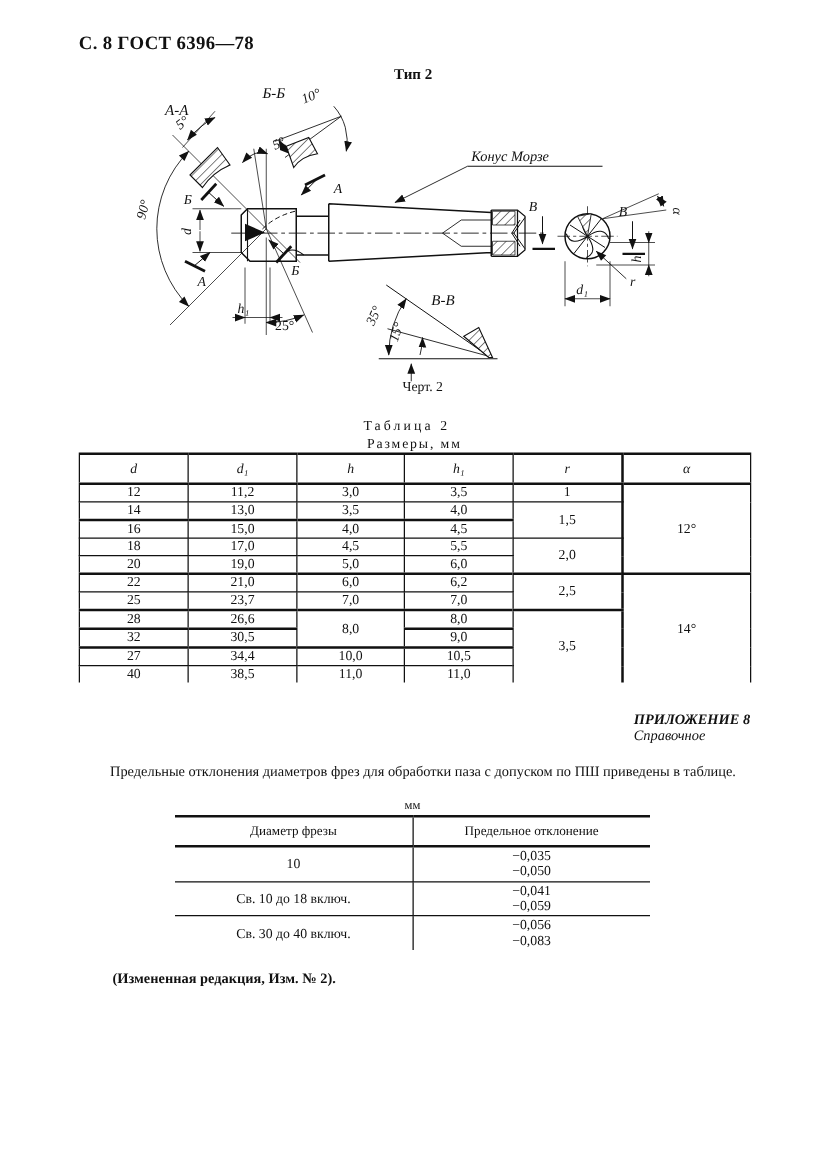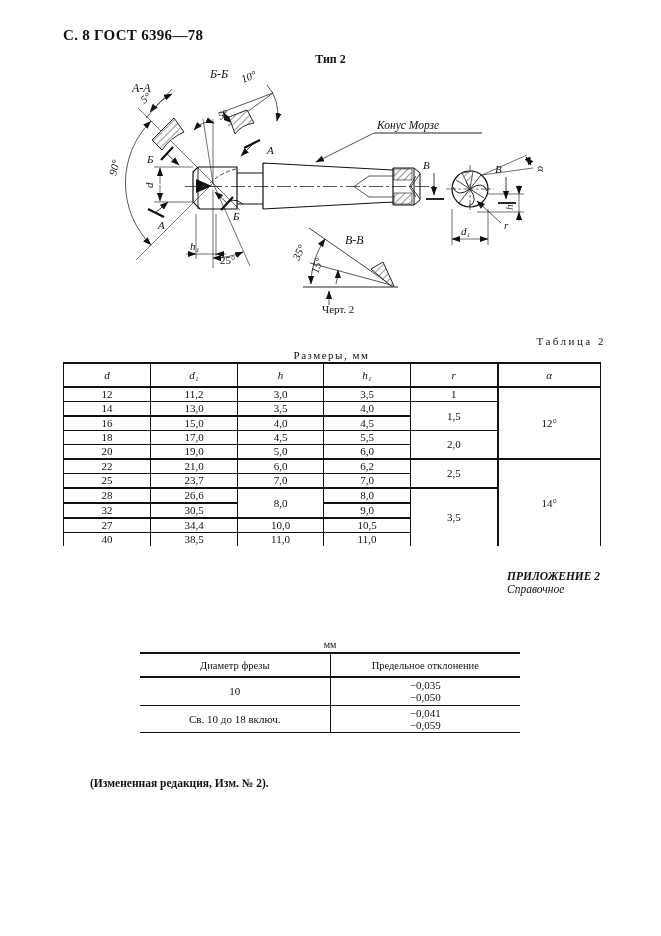--- a/index.html
+++ b/index.html
@@ -1,21 +1,21 @@
 <!DOCTYPE html>
 <html><head>
 <meta charset="utf-8">
 <style>
   html,body{margin:0;padding:0;background:#888;}
   .page{position:relative;width:661px;height:936px;background:#ffffff;
         font-family:"Liberation Serif","DejaVu Serif",serif;color:#111;overflow:hidden;}
   .abs{position:absolute;}
   .doc-header{left:63px;top:27px;font-size:15px;font-weight:bold;letter-spacing:.3px;}
   .type-label{left:0;top:52px;width:661px;text-align:center;font-size:12px;font-weight:bold;}
-  .tbl2-label{left:69px;top:335px;width:537px;text-align:right;font-size:11px;letter-spacing:2.5px;}
+  .tbl2-label{left:57px;top:335px;width:537px;text-align:center;font-size:11px;letter-spacing:2.5px;}
   .tbl2-caption{left:63px;top:349px;width:537px;text-align:center;font-size:11px;letter-spacing:1.5px;}
   table{border-collapse:collapse;table-layout:fixed;}
   .t2{left:63px;top:362px;width:537px;font-size:11px;}
   .t2 th{border:1px solid #111;border-top:2.5px solid #111;border-bottom:2.5px solid #111;
          font-style:italic;font-weight:normal;height:22px;padding:0;font-size:11px;}
   .t2 td{border:1px solid #111;text-align:center;height:13px;padding:0;line-height:1;}
   .thL{border-left:2.5px solid #111 !important;}
   .b2{border-bottom-width:2.5px !important;border-bottom-style:solid;}
   .nb{border-bottom:none !important;}
   .appendix-head{left:507px;top:570px;font-size:11.5px;font-style:italic;line-height:1.15;}
@@ -293,24 +293,25 @@
       <tr>
         <td class="nb">40</td>
           <td class="nb">38,5</td>
           <td class="nb">11,0</td>
           <td class="nb">11,0</td>
       </tr>
     </tbody>
   </table>
 
   <div class="abs appendix-head">
-    <div class="t">ПРИЛОЖЕНИЕ 2</div>
+    <div class="t">ПРИЛОЖЕНИЕ 8</div>
     <div>Справочное</div>
   </div>
 
+  <div class="abs intro">Предельные отклонения диаметров фрез для обработки паза с допуском по ПШ приведены в таблице.</div>
   <div class="abs mm">мм</div>
 
   <table class="abs app">
     <colgroup>
         <col style="width:190px">
         <col style="width:190px">
       </colgroup>
     <thead>
       <tr>
         <th>Диаметр фрезы</th>
@@ -325,18 +326,25 @@
           <div class="dev">−0,050</div>
         </td>
       </tr>
       <tr>
         <td>Св. 10 до 18 включ.</td>
         <td>
           <div class="dev">−0,041</div>
           <div class="dev">−0,059</div>
         </td>
       </tr>
+      <tr>
+        <td class="nb">Св. 30 до 40 включ.</td>
+        <td class="nb">
+          <div class="dev">−0,056</div>
+          <div class="dev">−0,083</div>
+        </td>
+      </tr>
     </tbody>
   </table>
 
   <div class="abs footnote">(Измененная редакция, Изм. № 2).</div>
 
 </div>
 
 </body></html>

